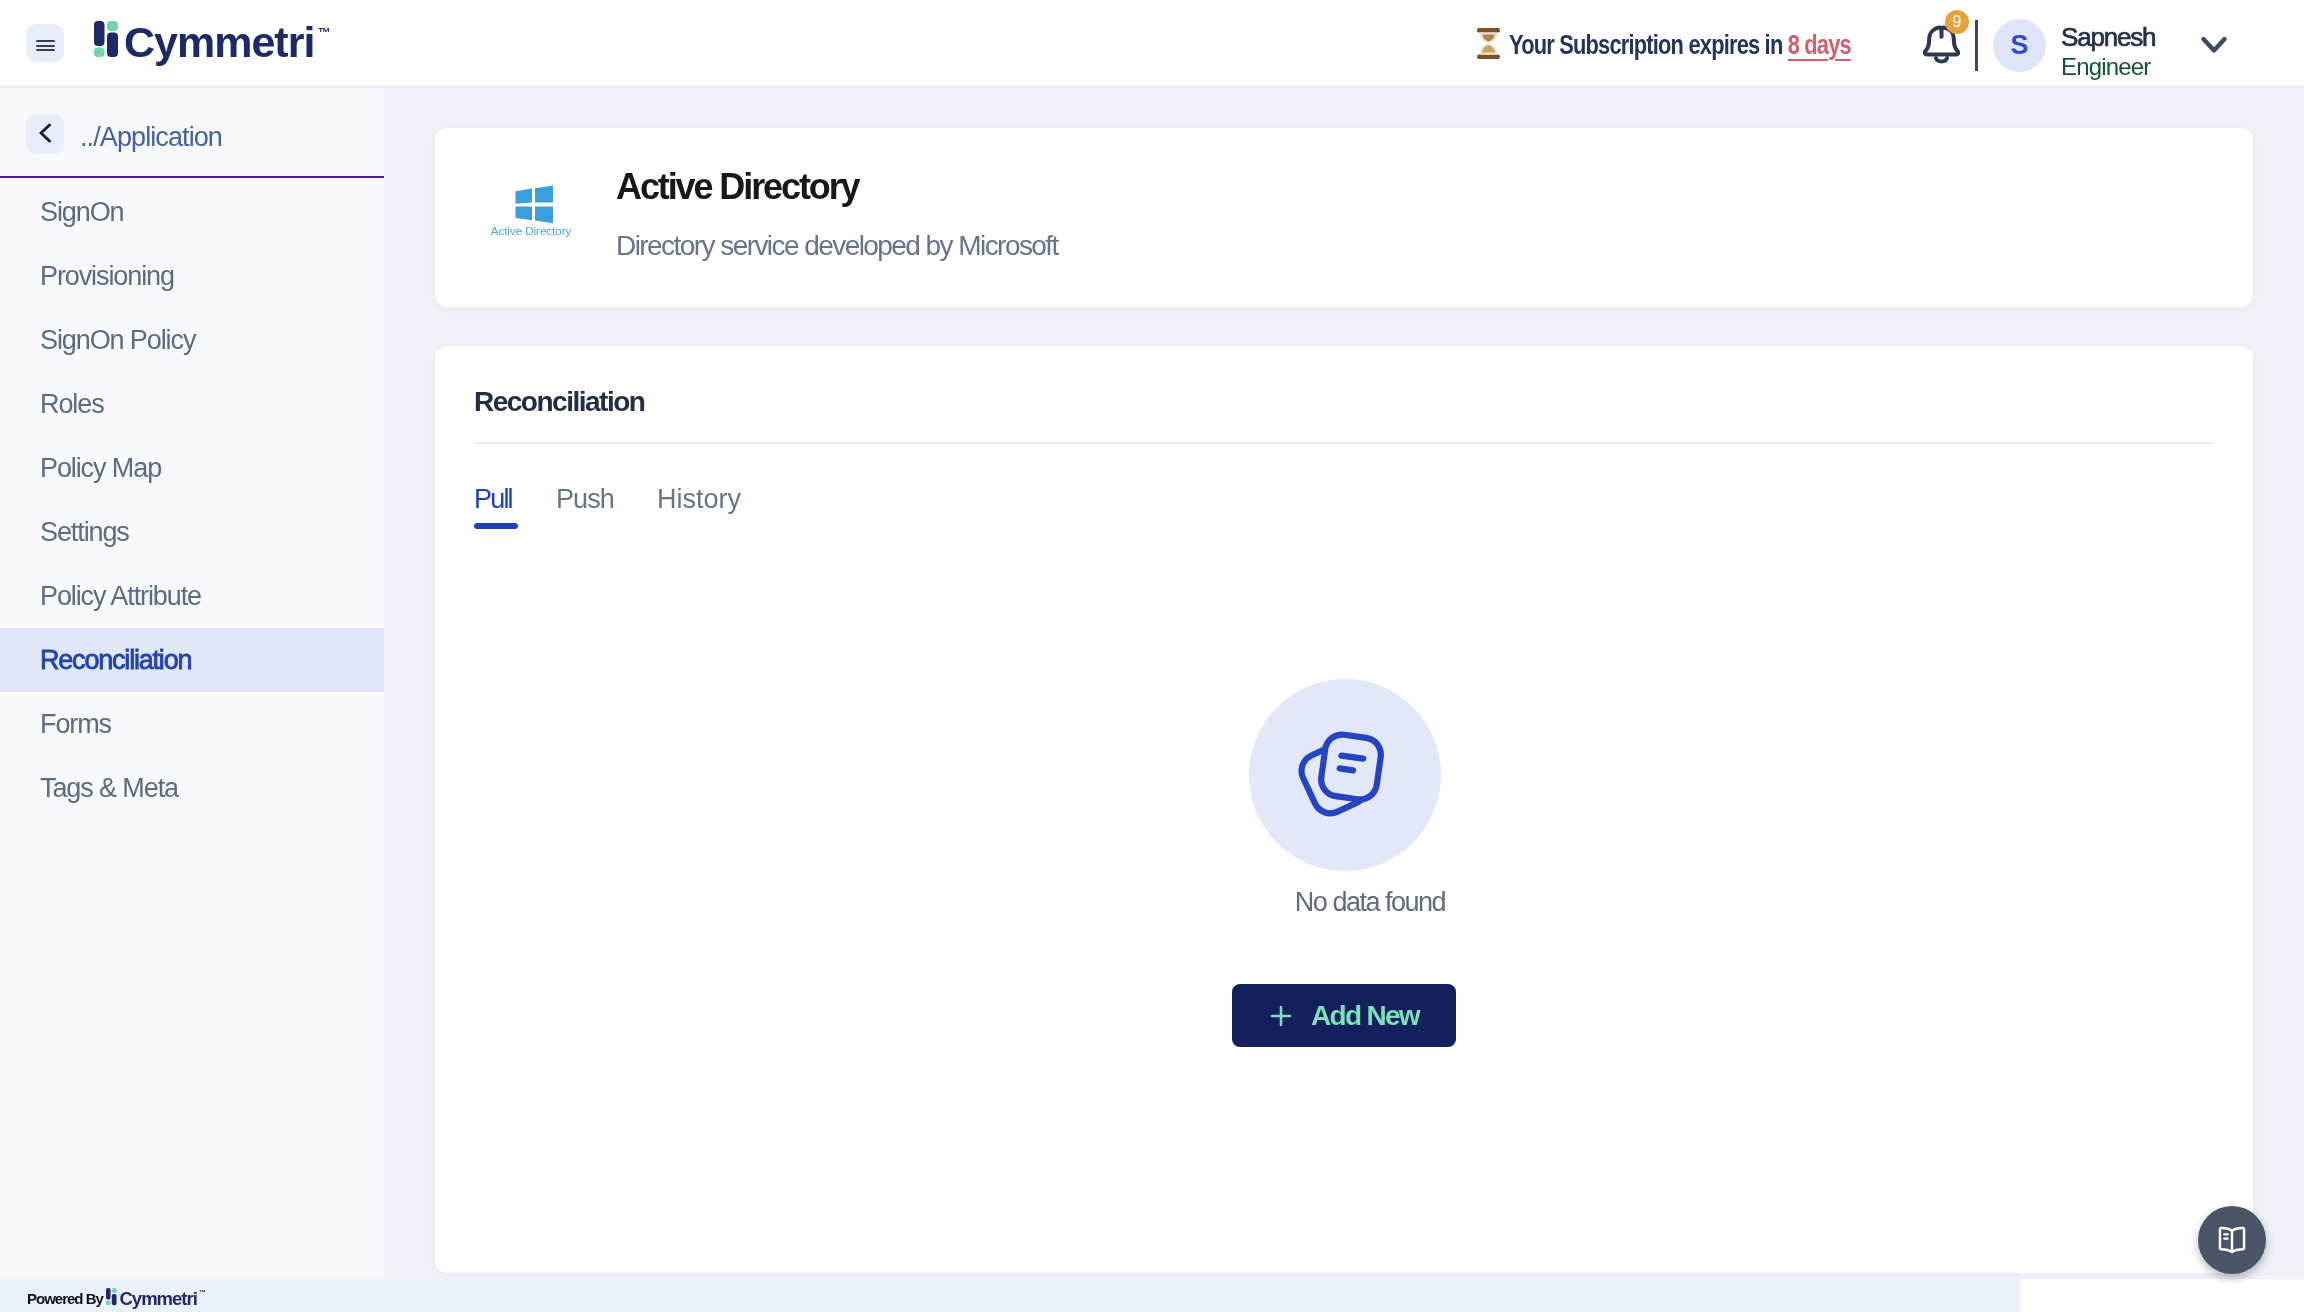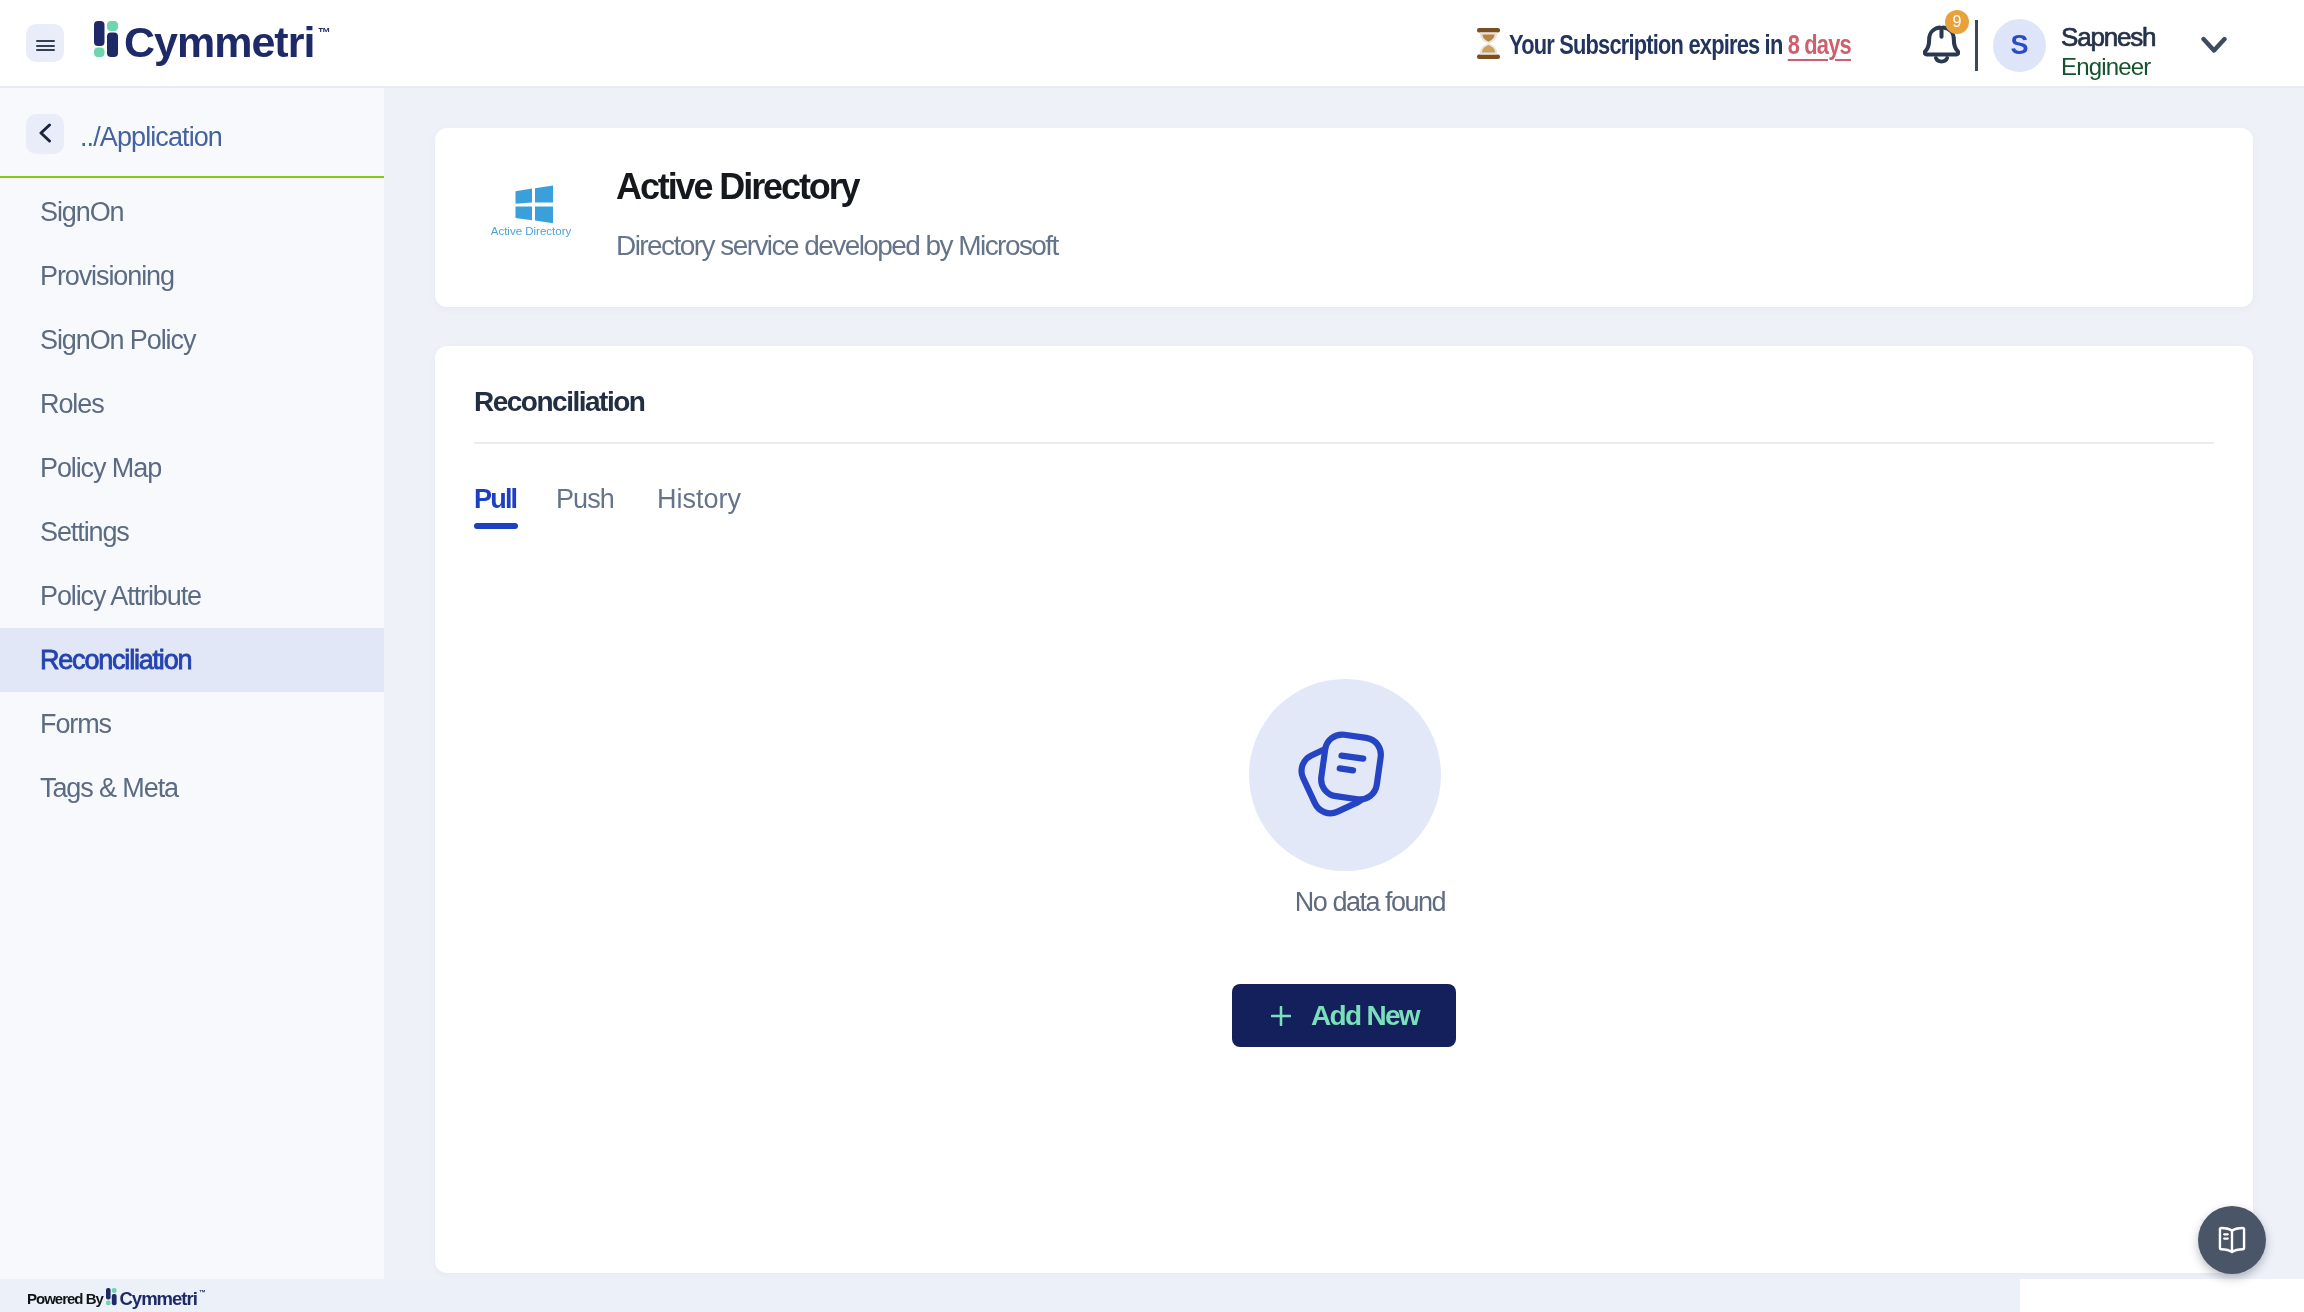--- a/index.html
+++ b/index.html
@@ -9,42 +9,42 @@
 
   
   #header { position:absolute; left:0; top:0; width:2304px; height:88px; background:#ffffff; border-bottom:2px solid #e7eaf1; z-index:5; }
   #burger { position:absolute; left:26px; top:24px; width:38px; height:38px; background:#e9edf9; border-radius:10px; }
   #burger .b { position:absolute; left:9.5px; width:19px; height:2px; background:#333f55; border-radius:2px; }
   #logo { position:absolute; left:94px; top:20px; }
   #navright { position:absolute; left:0; top:0; width:2304px; height:88px; }
 
   
   #sidebar { position:absolute; left:0; top:88px; width:384px; height:1191px; background:#f8f9fc; }
-  #backrow { position:absolute; left:0; top:0; width:384px; height:90px; border-bottom:2px solid #84cc16; }
+  #backrow { position:absolute; left:0; top:0; width:384px; height:90px; border-bottom:2px solid #4c1d95; }
   #backbtn { position:absolute; left:26px; top:26px; width:38px; height:40px; background:#e9edf9; border-radius:10px; }
   #backrow .t { position:absolute; left:80px; top:34px; font-size:27px; letter-spacing:-0.9px; color:#44629f; }
   .menu { position:absolute; left:0; top:92px; width:384px; }
   .mi { position:relative; height:64px; line-height:64px; padding-left:40px; font-size:27px; letter-spacing:-1.1px; color:#5b6b82; }
   .mi.active { background:#e1e7f7; color:#2343ae; font-weight:normal; letter-spacing:-1.2px; -webkit-text-stroke:0.8px #2343ae; }
 
   
   #main { position:absolute; left:384px; top:88px; width:1920px; height:1191px; background:#eef1f8; }
   .card { position:absolute; left:51px; width:1818px; background:#ffffff; border-radius:12px; box-shadow:0 2px 8px rgba(20,40,80,0.04); }
   #card1 { top:40px; height:179px; }
   #card2 { top:258px; height:927px; }
 
   #adlogo { position:absolute; left:52px; top:56px; width:130px; text-align:center; }
   #card1 .title { position:absolute; left:181px; top:38px; font-size:36px; font-weight:bold; letter-spacing:-2.1px; color:#15181d; }
   #card1 .sub { position:absolute; left:181px; top:102px; font-size:28px; letter-spacing:-1.56px; color:#66748a; }
 
   #card2 h2 { position:absolute; left:39px; top:40px; font-size:28px; font-weight:bold; letter-spacing:-1.5px; color:#222e41; }
   #c2div { position:absolute; left:39px; top:96px; width:1740px; height:0; border-top:2px solid #e9ecf1; }
   .tabs { position:absolute; left:39px; top:133px; }
   .tab { position:absolute; top:5px; font-size:27px; }
-  #tabPull { left:0px; color:#1d3fc2; font-weight:bold; letter-spacing:-1.8px; }
+  #tabPull { left:0px; color:#1d3fc2; font-weight:normal; letter-spacing:-1.8px; }
   #tabPush { left:82px; color:#66748a; letter-spacing:-0.9px; }
   #tabHist { left:183px; color:#66748a; letter-spacing:0px; }
   #pullline { position:absolute; left:0; top:44px; width:44px; height:5.5px; background:#1d3fc2; border-radius:3px; }
 
   #empty { position:absolute; left:0; top:0; width:1818px; }
   #ecircle { position:absolute; left:814px; top:333px; width:192px; height:192px; border-radius:50%; background:#e3e8f8; }
   #etext { position:absolute; left:810px; top:541px; width:200px; text-align:right; font-size:27px; letter-spacing:-1.5px; color:#5f6b7e; }
   #ebtn { position:absolute; left:797px; top:638px; width:224px; height:63px; background:#13205c; border-radius:8px; color:#7adfba; }
 
   

